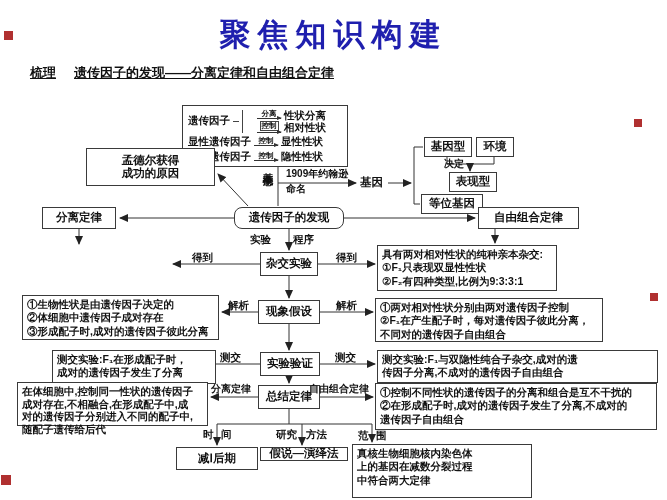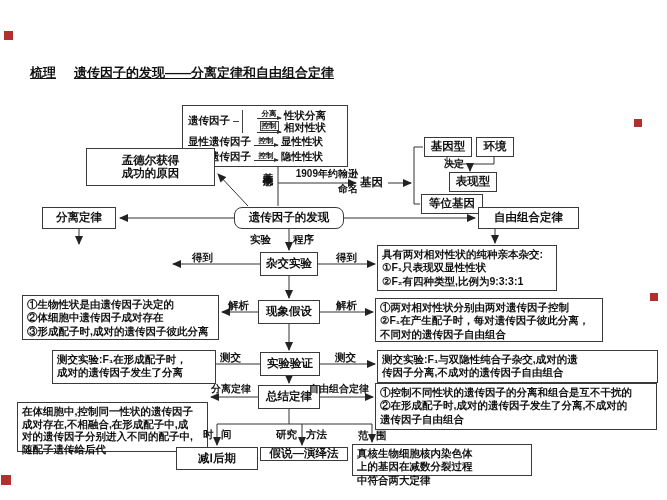--- a/index.html
+++ b/index.html
@@ -78,20 +78,21 @@
       <line x1="302" y1="424" x2="302" y2="445" marker-end="url(#ah)"></line>
       <line x1="372" y1="424" x2="372" y2="442" marker-end="url(#ah)"></line>
     </g>
   </svg>
 
   <div class="deco" style="left:4px;top:31px;width:9px;height:9px;"></div>
   <div class="deco" style="left:1px;top:475px;width:10px;height:10px;"></div>
   <div class="deco" style="left:634px;top:119px;width:8px;height:8px;"></div>
   <div class="deco" style="left:650px;top:293px;width:8px;height:8px;"></div>
 
+  <div class="abs" id="title" style="color:#1f1fae;">聚焦知识构建</div>
   <div class="abs" id="subtitle">
     <span>梳理</span><span class="gap"></span><span>遗传因子的发现——分离定律和自由组合定律</span>
   </div>
 
   <div class="box" id="concept-box" style="left:182px;top:97px;width:166px;height:62px;">
     <div class="cbrow">
       <span>遗传因子</span>
       <span class="dash"></span>
       <span class="fork">
         <span class="ma">
@@ -119,21 +120,21 @@
         <span class="t">控制</span><span class="a"></span>
       </span>
       <span>隐性性状</span>
     </div>
   </div>
 
   <div class="box cbox" style="left:86px;top:148px;width:129px;height:38px;">孟德尔获得
 成功的原因</div>
 
   <div class="lbl vlbl" style="left:262px;top:164px;height:46px;">基本概念</div>
-  <div class="lbl" style="left:286px;top:166px;width:72px;text-align:right;white-space:pre-line;line-height:1.5;font-size:10px;">1909年约翰逊
+  <div class="lbl" style="left:286px;top:166px;width:72px;text-align:left;white-space:pre-line;line-height:1.5;font-size:10px;">1909年约翰逊
 命名</div>
   <div class="lbl" style="left:360px;top:176px;font-size:11.5px;">基因</div>
 
   <div class="box cbox" style="left:424px;top:137px;width:48px;height:20px;">基因型</div>
   <div class="box cbox" style="left:476px;top:137px;width:38px;height:20px;">环境</div>
   <div class="lbl" style="left:444px;top:158px;font-size:10px;">决定</div>
   <div class="box cbox" style="left:449px;top:172px;width:48px;height:20px;">表现型</div>
   <div class="box cbox" style="left:421px;top:194px;width:62px;height:20px;">等位基因</div>
 
   <div class="box cbox" style="left:42px;top:207px;width:74px;height:22px;">分离定律</div>
@@ -161,37 +162,37 @@
 不同对的遗传因子自由组合</div>
 
   <div class="box" style="left:52px;top:350px;width:164px;height:34px;">测交实验:F₁在形成配子时，
 成对的遗传因子发生了分离</div>
   <div class="lbl" style="left:220px;top:351px;">测交</div>
   <div class="box cbox" style="left:260px;top:352px;width:60px;height:24px;">实验验证</div>
   <div class="lbl" style="left:335px;top:351px;">测交</div>
   <div class="box" style="left:377px;top:350px;width:281px;height:33px;">测交实验:F₁与双隐性纯合子杂交,成对的遗
 传因子分离,不成对的遗传因子自由组合</div>
 
-  <div class="box" style="left:17px;top:402px;width:191px;height:50px;line-height:1.2;">在体细胞中,控制同一性状的遗传因子
+  <div class="box" style="left:17px;top:382px;width:191px;height:44px;line-height:1.2;">在体细胞中,控制同一性状的遗传因子
 成对存在,不相融合,在形成配子中,成
 对的遗传因子分别进入不同的配子中,
 随配子遗传给后代</div>
   <div class="lbl" style="left:211px;top:383px;font-size:10px;">分离定律</div>
   <div class="box cbox" style="left:258px;top:385px;width:62px;height:24px;">总结定律</div>
   <div class="lbl" style="left:309px;top:383px;font-size:10px;">自由组合定律</div>
   <div class="box" style="left:375px;top:383px;width:282px;height:47px;">①控制不同性状的遗传因子的分离和组合是互不干扰的
 ②在形成配子时,成对的遗传因子发生了分离,不成对的
 遗传因子自由组合</div>
 
   <div class="lbl" style="left:203px;top:428px;">时</div>
   <div class="lbl" style="left:221px;top:428px;">间</div>
   <div class="lbl" style="left:276px;top:428px;">研究</div>
   <div class="lbl" style="left:306px;top:428px;">方法</div>
   <div class="lbl" style="left:358px;top:429px;">范</div>
   <div class="lbl" style="left:376px;top:429px;">围</div>
 
   <div class="box cbox" style="left:176px;top:447px;width:82px;height:23px;">减Ⅰ后期</div>
   <div class="box cbox" style="left:260px;top:447px;width:88px;height:14px;">假说—演绎法</div>
-  <div class="box" style="left:352px;top:444px;width:180px;height:32px;">真核生物细胞核内染色体
+  <div class="box" style="left:352px;top:444px;width:180px;height:54px;">真核生物细胞核内染色体
 上的基因在减数分裂过程
 中符合两大定律</div>
 
 </div>
 
 </body></html>

